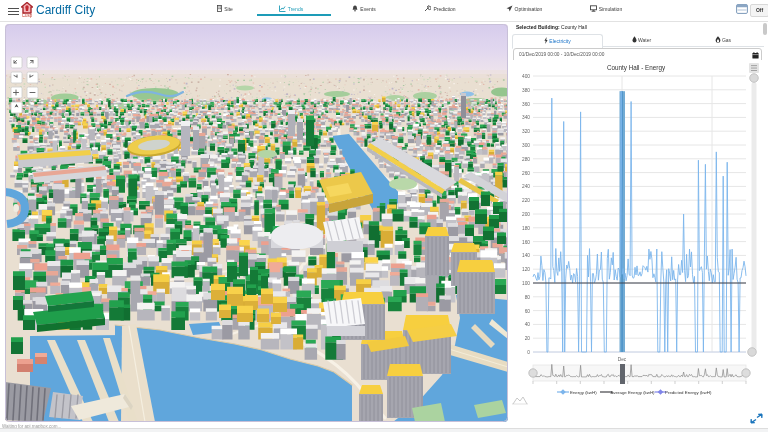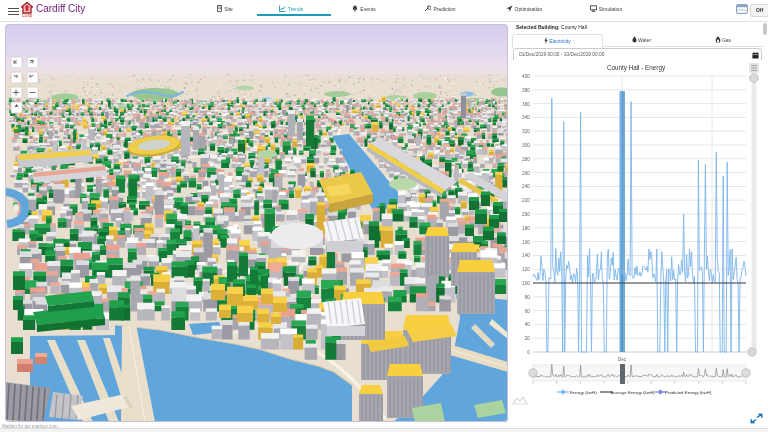--- a/index.html
+++ b/index.html
@@ -11,21 +11,21 @@
 
   <div class="abs" style="left:8px;top:7.5px;width:11px;height:1.6px;background:#4f4f4f"></div>
   <div class="abs" style="left:8px;top:10.7px;width:11px;height:1.6px;background:#4f4f4f"></div>
   <div class="abs" style="left:8px;top:13.9px;width:11px;height:1.6px;background:#4f4f4f"></div>
 
   <svg class="abs" style="left:21px;top:2px" width="12" height="12" viewBox="0 0 12 12">
     <path d="M6 0.5 L11.5 5 L10 5 L10 11 L2 11 L2 5 L0.5 5 Z" fill="#f4b8bc" stroke="#a9252b" stroke-width="1.4" stroke-linejoin="round"></path>
     <path d="M6 3.2 a1.7 1.7 0 0 1 1.7 1.7 l-0.6 4 l-2.2 0 l-0.6 -4 a1.7 1.7 0 0 1 1.7 -1.7z" fill="#c32a31"></path>
   </svg>
   <div class="abs" style="left:20px;top:13px;width:14px;text-align:center;font-size:4.5px;color:#c0392b">Cusp</div>
-  <div class="abs" style="left:36px;top:3px;font-size:10px;color:#701a75">Cardiff City</div>
+  <div class="abs" style="left:36px;top:3px;font-size:12px;color:#0369a1">Cardiff City</div>
   <div style="position:absolute;left:185px;top:5px;width:80px;text-align:center;font-size:5px;color:#3a3a3a;white-space:nowrap"><span style="display:inline-block;vertical-align:-1px;margin-right:2px"><svg width="5" height="7" viewBox="0 0 5 7">
           <rect x="0.5" y="0.5" width="4" height="6" fill="none" stroke="#444" stroke-width="0.8"></rect>
           <rect x="1.4" y="1.5" width="1" height="1" fill="#444"></rect>
           <rect x="2.8" y="1.5" width="1" height="1" fill="#444"></rect>
           <rect x="1.4" y="3.2" width="1" height="1" fill="#444"></rect>
           <rect x="2.8" y="3.2" width="1" height="1" fill="#444"></rect>
         </svg></span>Site</div>
     <div style="position:absolute;left:251px;top:5px;width:80px;text-align:center;font-size:5px;color:#1d9cb8;white-space:nowrap"><span style="display:inline-block;vertical-align:-1px;margin-right:2px"><svg width="7" height="7" viewBox="0 0 7 7">
           <path d="M0.5 6.5 L0.5 0.5 M0.5 6.5 L6.5 6.5" stroke="#1d9cb8" stroke-width="0.9" fill="none"></path>
           <path d="M1.5 5 L3 3 L4.3 4 L6 1.5" stroke="#1d9cb8" stroke-width="0.9" fill="none"></path>

